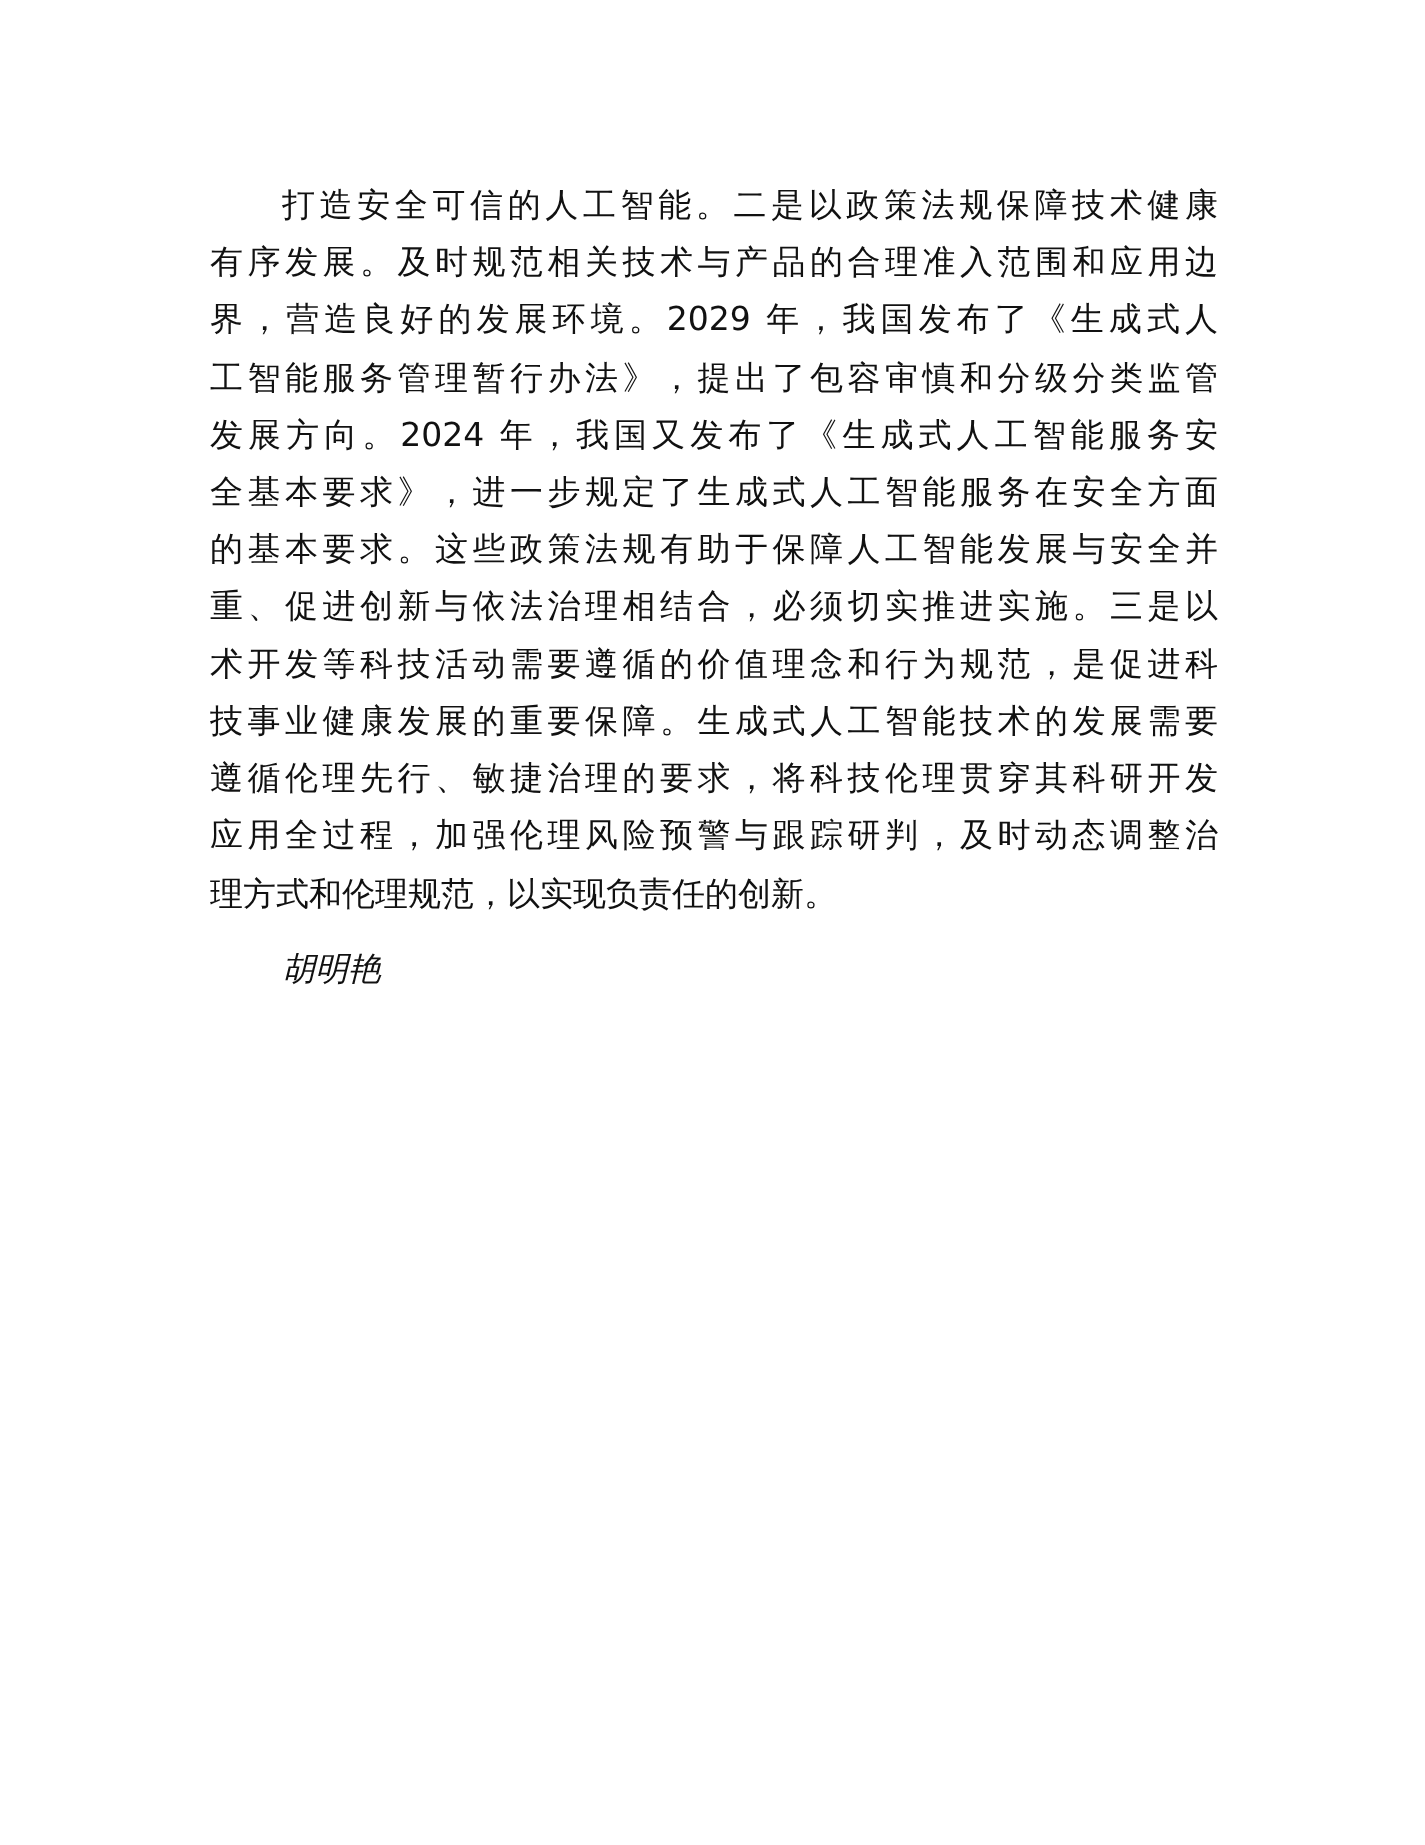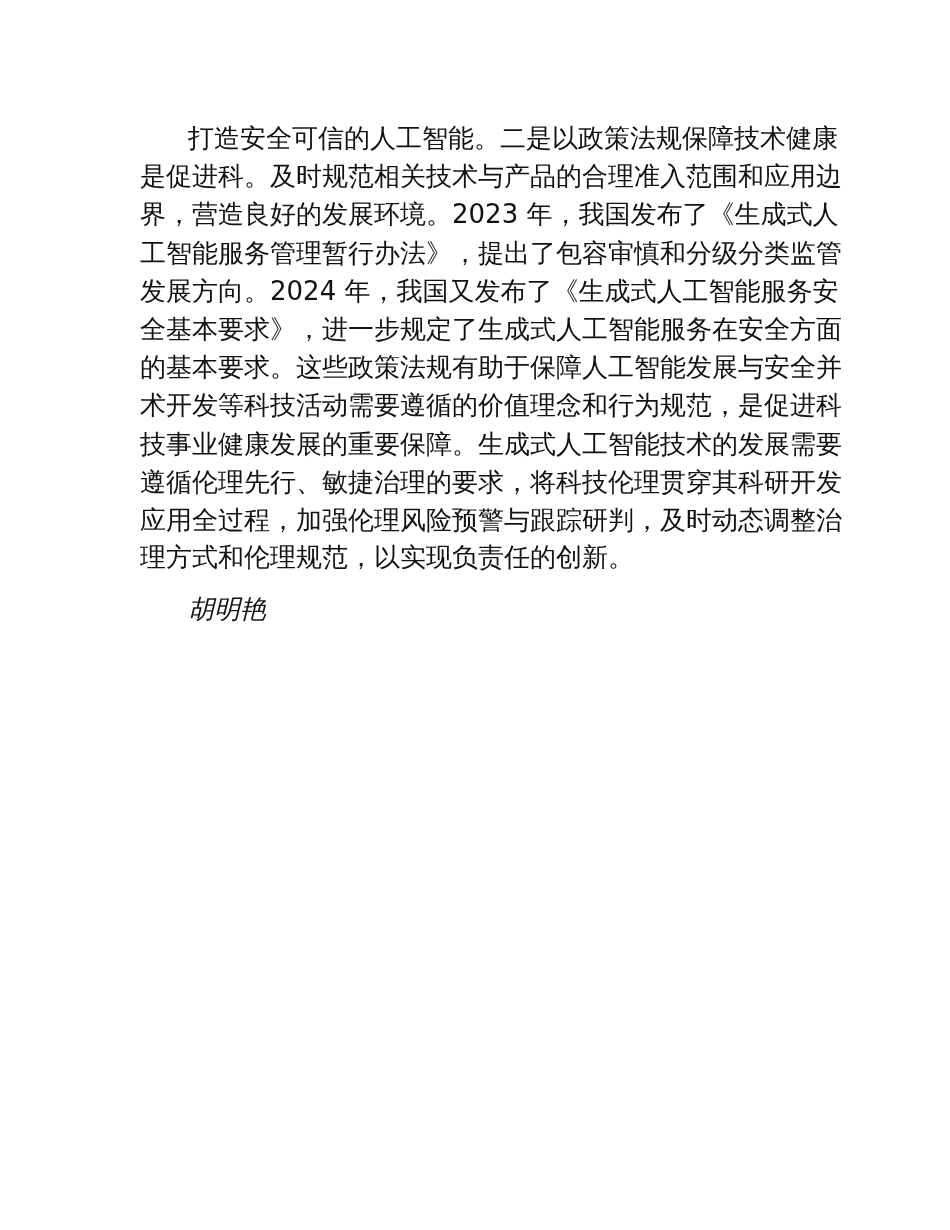--- a/index.html
+++ b/index.html
@@ -1,37 +1,38 @@
 <!DOCTYPE html>
 <html><head>
 <meta charset="utf-8">
 <style>
   html, body { margin: 0; padding: 0; background: #ffffff; }
   body { width: 950px; height: 1230px; position: relative; overflow: hidden;
          font-family: "DejaVu Sans", "Liberation Sans", sans-serif; color: #111111; }
   .page { position: absolute; left: 140px; top: 119px; width: 672px; }
-  .line { height: 38.2px; line-height: 38.2px; font-size: 26px; white-space: nowrap;
+  .line { height: 38.2px; line-height: 38.2px; font-size: 22px; white-space: nowrap;
           text-align: justify; text-align-last: justify; letter-spacing: 0px; }
   .line.last { text-align-last: left; font-family: Liberation Serif, serif; }
   .indent { padding-left: 48px; }
   .sig { margin-top: 8px; font-style: italic; }
   .sig .line { text-align-last: left; height: 48px; line-height: 48px; }
 </style>
 </head>
 <body>
 
 <div class="page">
   <div>
     <div class="line indent">打造安全可信的人工智能。二是以政策法规保障技术健康</div>
-    <div class="line">是促进科。及时规范相关技术与产品的合理准入范围和应用边</div>
-    <div class="line">界，营造良好的发展环境。2023 年，我国发布了《生成式人</div>
+    <div class="line">有序发展。及时规范相关技术与产品的合理准入范围和应用边</div>
+    <div class="line">界，营造良好的发展环境。2029 年，我国发布了《生成式人</div>
     <div class="line">工智能服务管理暂行办法》，提出了包容审慎和分级分类监管</div>
     <div class="line">发展方向。2024 年，我国又发布了《生成式人工智能服务安</div>
     <div class="line">全基本要求》，进一步规定了生成式人工智能服务在安全方面</div>
     <div class="line">的基本要求。这些政策法规有助于保障人工智能发展与安全并</div>
+    <div class="line">重、促进创新与依法治理相结合，必须切实推进实施。三是以</div>
     <div class="line">术开发等科技活动需要遵循的价值理念和行为规范，是促进科</div>
     <div class="line">技事业健康发展的重要保障。生成式人工智能技术的发展需要</div>
     <div class="line">遵循伦理先行、敏捷治理的要求，将科技伦理贯穿其科研开发</div>
     <div class="line">应用全过程，加强伦理风险预警与跟踪研判，及时动态调整治</div>
     <div class="line last">理方式和伦理规范，以实现负责任的创新。</div>
   </div>
   <div class="sig">
     <div class="line indent">胡明艳</div>
   </div>
 </div>

